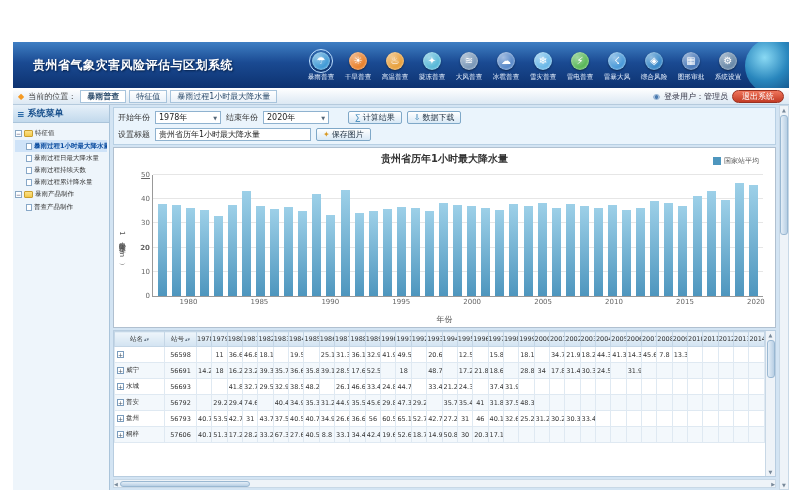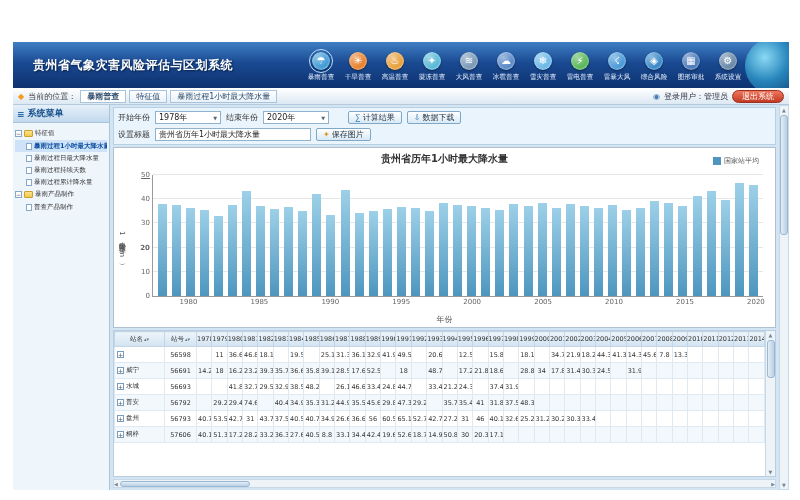--- a/index.html
+++ b/index.html
@@ -637,21 +637,21 @@
                 <td></td>
               </tr>
               <tr>
                 <td class="cell-name"><span class="rowicon">+</span><span>桐梓</span></td>
                 <td>57606</td>
                 <td>40.1</td>
                 <td>51.3</td>
                 <td>17.2</td>
                 <td>28.2</td>
                 <td>33.2</td>
-                <td>36.3</td>
+                <td>67.3</td>
                 <td>27.6</td>
                 <td>40.5</td>
                 <td>8.8</td>
                 <td>33.1</td>
                 <td>34.4</td>
                 <td>42.4</td>
                 <td>19.6</td>
                 <td>52.6</td>
                 <td>18.7</td>
                 <td>14.9</td>

